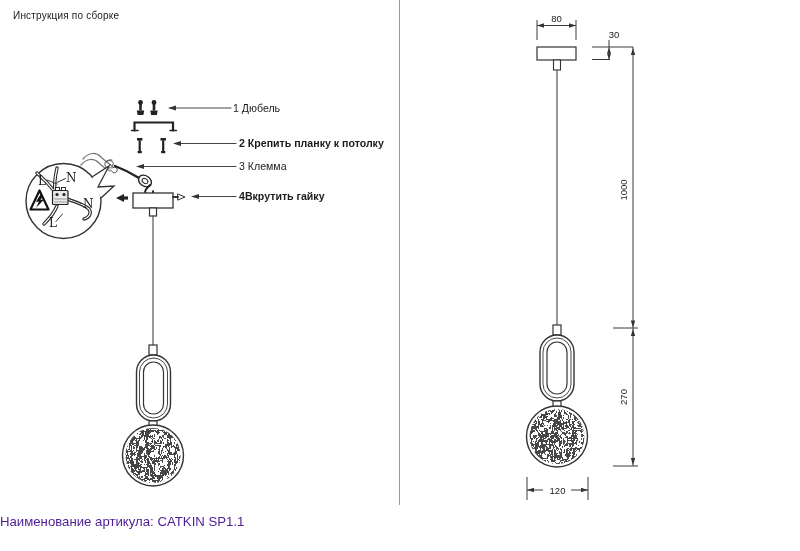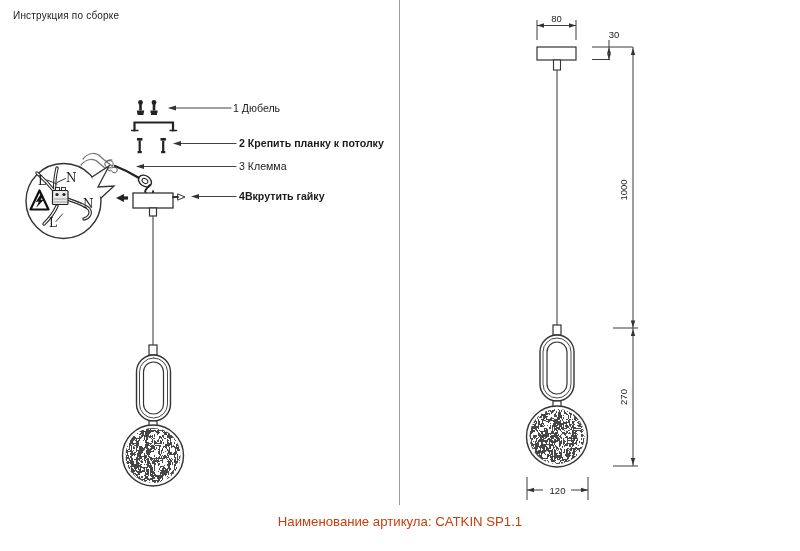--- a/index.html
+++ b/index.html
@@ -6,22 +6,22 @@
   #stage{
     position:relative;width:800px;height:551px;background:#ffffff;
     font-family:"Liberation Sans","DejaVu Sans",sans-serif;overflow:hidden;
   }
   .title{
     position:absolute;font-size:10px;color:#1b1b1b;letter-spacing:.2px;white-space:nowrap;
   }
   #left-title{left:13px;top:10px;}
   #right-title{right:13px;top:10px;}
   #caption{
-    position:absolute;left:0;top:514px;width:100%;text-align:center;
-    font-size:13.2px;color:#c2410c;white-space:nowrap;
+    position:absolute;left:0;top:514px;width:100%;
+    font-size:13.2px;color:#4c1d95;white-space:nowrap;
   }
   svg{position:absolute;left:0;top:0;}
   svg text{font-family:"Liberation Sans","DejaVu Sans",sans-serif;fill:#1b1b1b;}
   .dim{font-size:9.5px;}
   .step{font-size:10.6px;}
   .step.bold{font-weight:700;}
   .wirelab{font-family:"DejaVu Serif","Liberation Serif",serif;font-size:12px;}
 </style>
 </head>
 <body>

